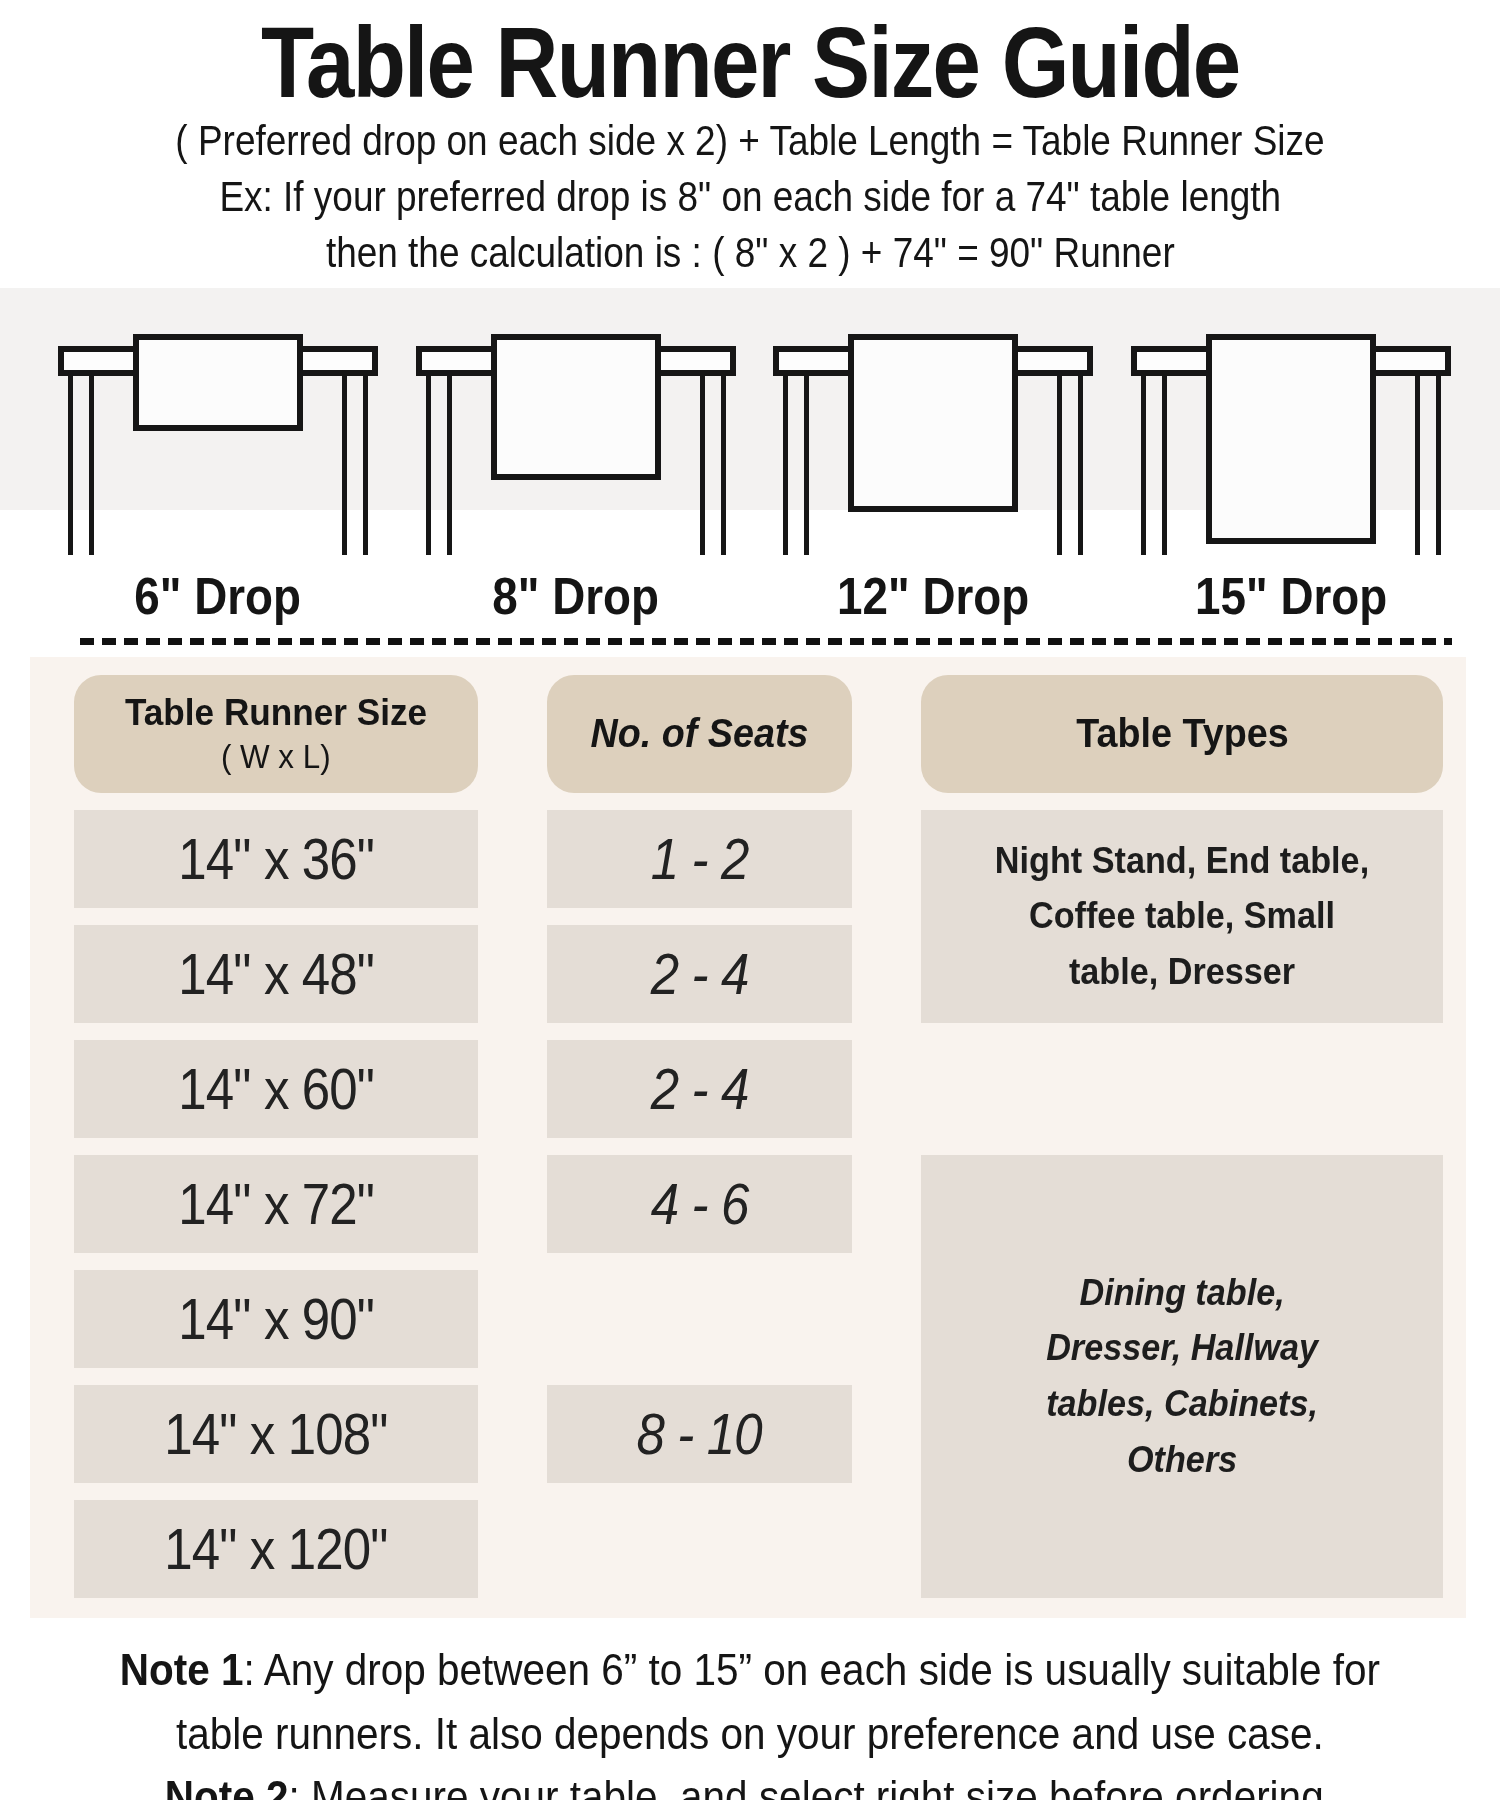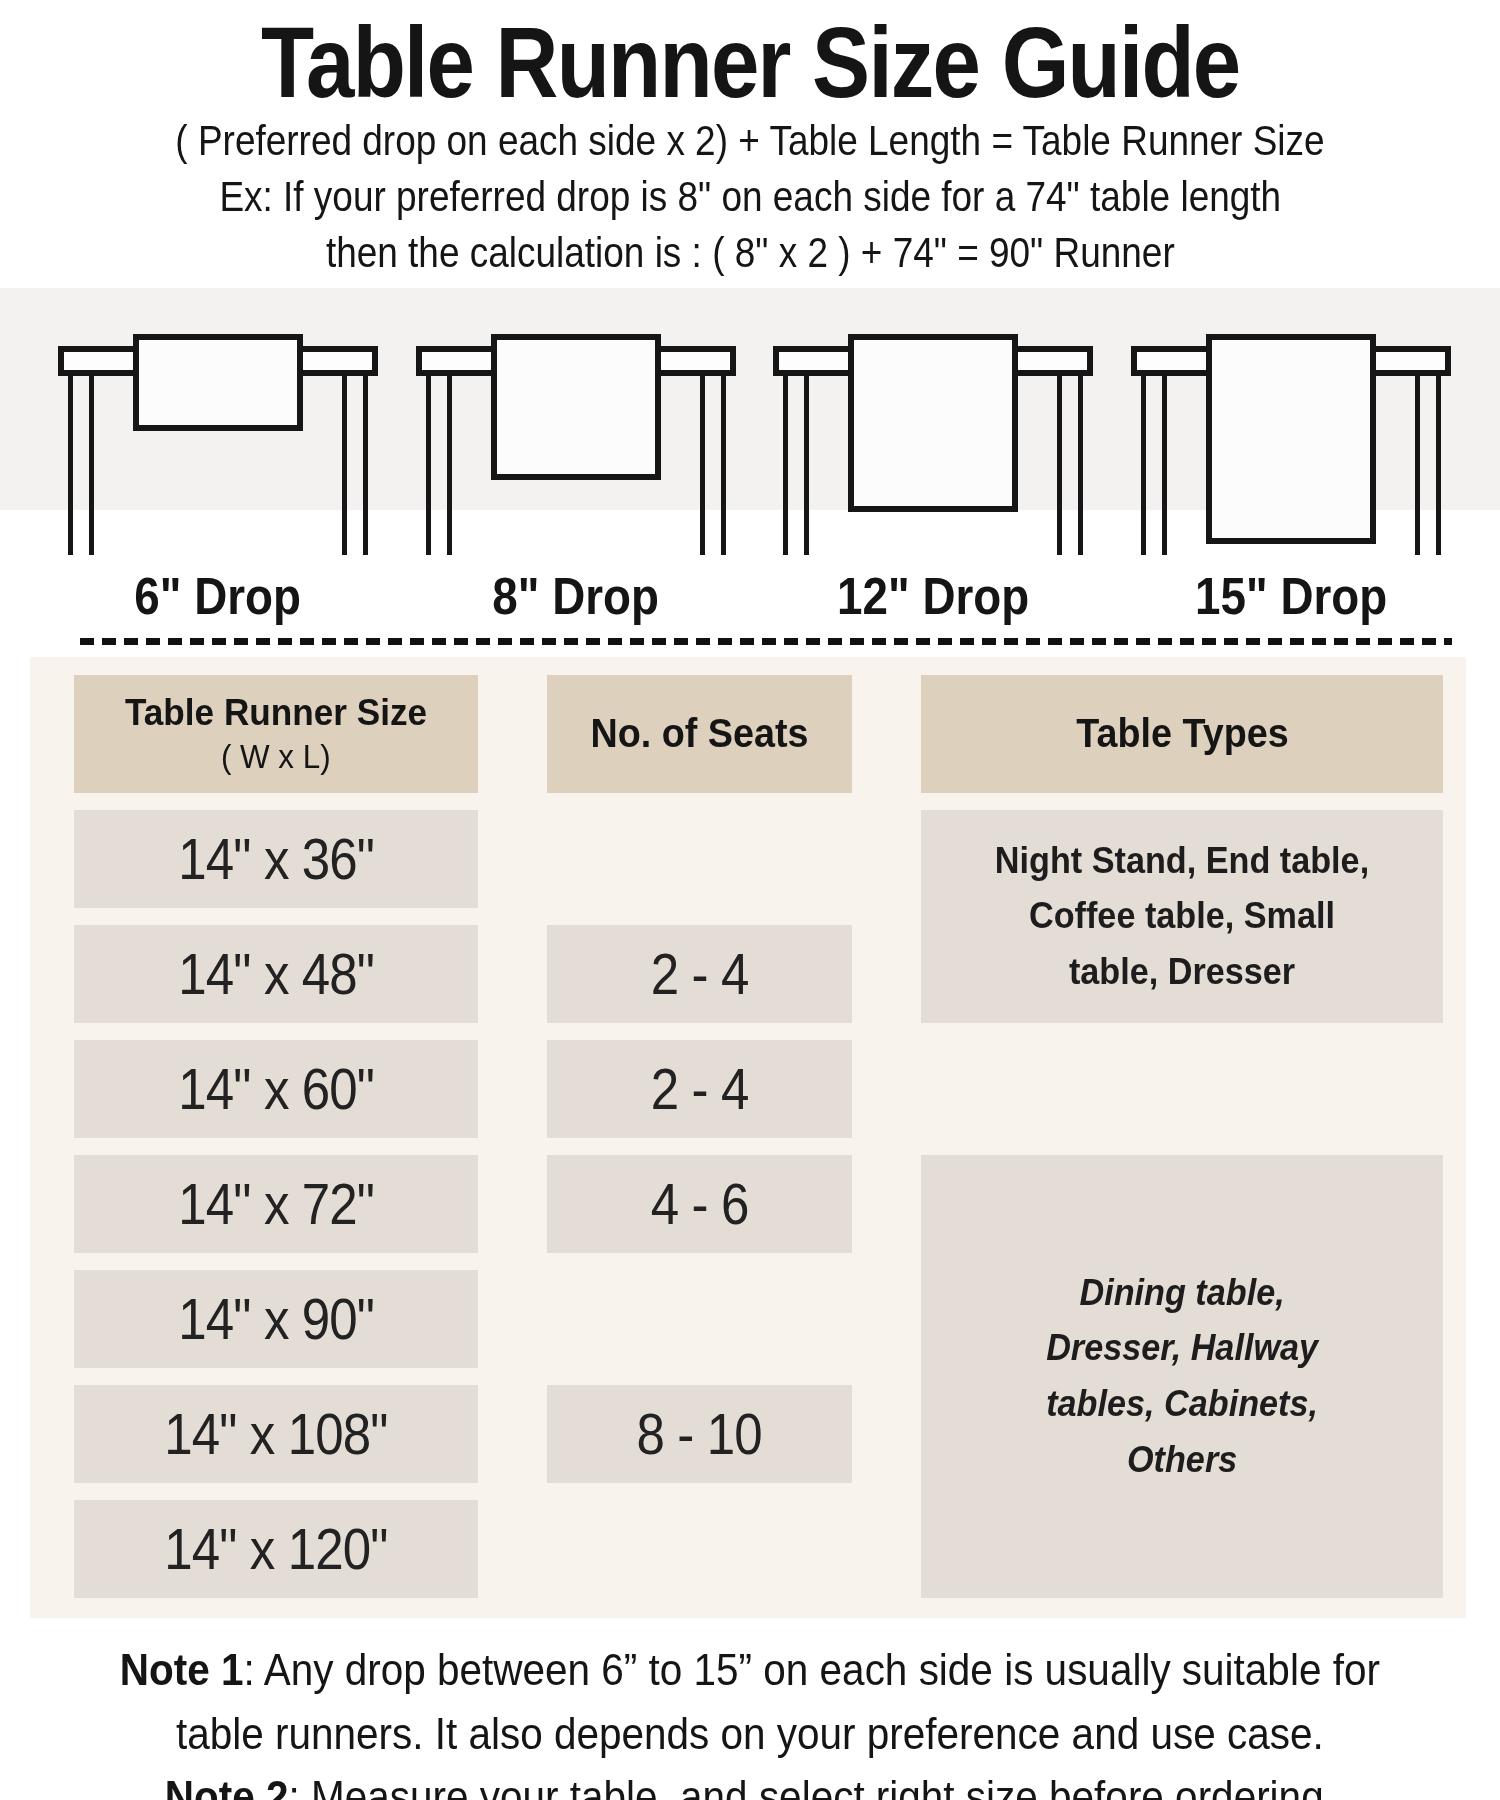--- a/index.html
+++ b/index.html
@@ -37,22 +37,22 @@
     background:repeating-linear-gradient(90deg,#111 0 14px,transparent 14px 22px);}
   
   .size-table{margin:12px 34px 0 30px;background:var(--table-bg);
     padding:18px 23px 20px 44px;
     display:grid;grid-template-columns:404px 305px 522px;
     grid-template-rows:118px repeat(7,98px);
     column-gap:69px;row-gap:17px;}
   .cell{display:flex;flex-direction:column;align-items:center;justify-content:center;text-align:center;}
   .hd{background:var(--header-cell);}
   .dc{background:var(--data-cell);}
-  .c1{grid-column:1;}.c2{grid-column:2;}.c3{grid-column:3;}
-  .r1{grid-row:1;}.r2{grid-row:2;}.r3{grid-row:3;}.r4{grid-row:4;}
+  .c1{grid-column:1;}.c2{grid-column:2;font-style:italic;}.c3{grid-column:3;}
+  .r1{grid-row:1;border-radius:27px;}.r2{grid-row:2;}.r3{grid-row:3;}.r4{grid-row:4;}
   .r5{grid-row:5;}.r6{grid-row:6;}.r7{grid-row:7;}.r8{grid-row:8;}
   .spanA{grid-row:2 / span 2;}
   .spanC{grid-row:5 / span 4;font-style:italic;}
   .hd-line1{font-size:37px;font-weight:700;transform:scaleX(0.95);white-space:nowrap;}
   .hd-line2{font-size:33px;transform:scaleX(0.95);white-space:nowrap;margin-top:4px;}
   .hd-big{font-size:41px;font-weight:700;transform:scaleX(0.92);white-space:nowrap;}
   .num{font-size:58px;color:#222222;letter-spacing:-1px;transform:scaleX(0.88);white-space:nowrap;}
   .types{font-size:36px;font-weight:700;line-height:1.55;color:#1d1d1d;
     transform:scaleX(0.95);white-space:pre-line;}
   
@@ -121,20 +121,23 @@
   <div class="cell hd c2 r1">
     <span class="hd-big">No. of Seats</span>
   </div>
   <div class="cell hd c3 r1">
     <span class="hd-big">Table Types</span>
   </div>
 
   <div class="cell dc c1 r2">
       <span class="num">14" x 36"</span>
     </div>
+  <div class="cell dc c2 r2">
+      <span class="num">1 - 2</span>
+    </div>
   <div class="cell dc c3 spanA">
       <span class="types">Night Stand, End table,
 Coffee table, Small
 table, Dresser</span>
     </div>
 
   <div class="cell dc c1 r3">
       <span class="num">14" x 48"</span>
     </div>
   <div class="cell dc c2 r3">

